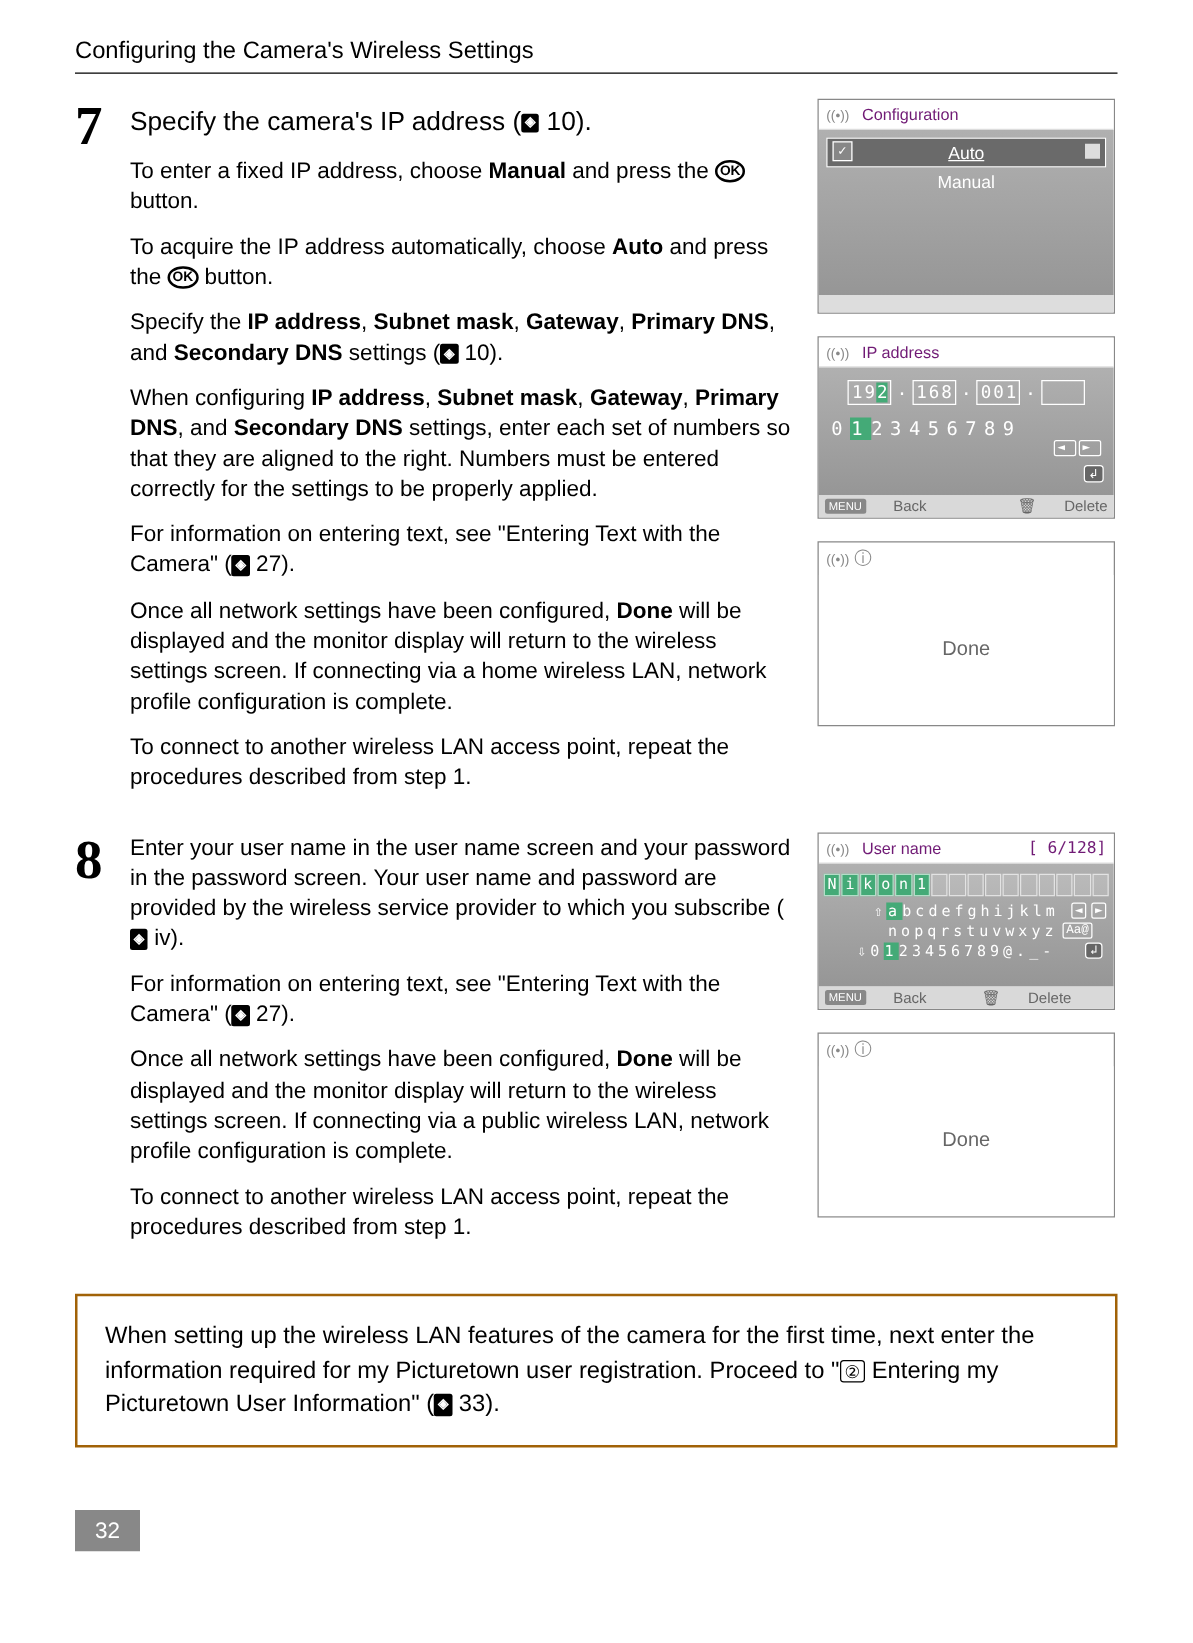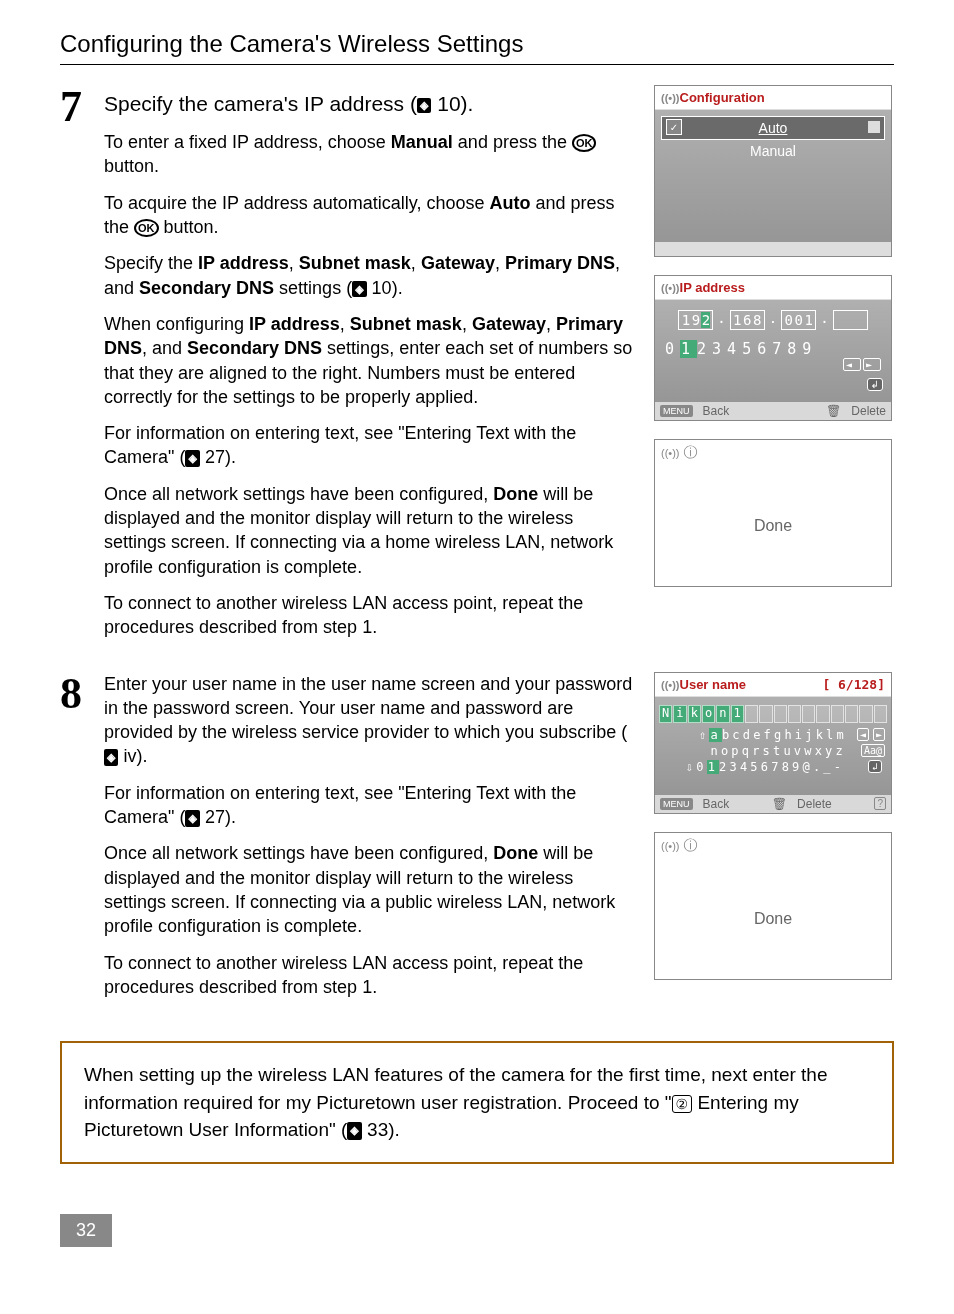--- a/index.html
+++ b/index.html
@@ -9,21 +9,21 @@
     background: #fff;
     color: #000;
     width: 954px;
   }
   .page {
     padding: 30px 60px 30px 60px;
     box-sizing: border-box;
     width: 954px;
   }
   .section-title {
-    font-size: 24px;
+    font-size: 19px;
     border-bottom: 1px solid #000;
     padding-bottom: 6px;
     margin-bottom: 20px;
   }
   .step {
     display: flex;
     margin-bottom: 20px;
   }
   .step-num {
     font-size: 44px;
@@ -65,24 +65,23 @@
     color: #444;
     width: 238px;
     box-sizing: border-box;
     overflow: hidden;
   }
   .cs-titlebar {
     background: #fff;
     padding: 4px 6px;
     display: flex;
     align-items: center;
-    gap: 0;
-    color: #b91c1c;
+    gap: 10px;
+    color: #701a75;
     border-bottom: 1px solid #ddd;
-    font-weight: bold;
   }
   .cs-titlebar .spacer { flex: 1; }
   .cs-body {
     background: linear-gradient(#b0b0b0, #969696);
     color: #fff;
     padding: 6px;
     min-height: 120px;
     position: relative;
   }
   .cs-body-dark { min-height: 90px; }
@@ -142,21 +141,21 @@
     font-size:10px;
     padding:0 2px;
     color:#fff;
   }
   .cs-footer {
     background: #d9d9d9;
     color: #666;
     padding: 2px 5px;
     font-size: 12px;
     display:flex;
-    gap:10px;
+    gap:22px;
     align-items:center;
   }
   .ft-btn {
     background:#888; color:#fff;
     font-size:9px; padding:1px 3px;
     border-radius:2px;
   }
   .done-body {
     display:flex;
     align-items:center;
@@ -405,21 +404,21 @@
                 <span></span>
                 <span></span>
                 <span></span>
                 <span></span>
                 <span></span>
                 <span></span>
                 <span></span>
                 <span></span>
             </div>
             <div class="kbd-row"><span>⇧</span><span class="kbd-hl">a</span>bcdefghijklm<span class="pill" style="position:absolute; right:18px; letter-spacing:0;">◄</span><span class="pill" style="position:absolute; right:2px; letter-spacing:0;">►</span></div>
-            <div class="kbd-row">&nbsp;<span>nopqrstuvwxyz</span><span class="pill" style="position:absolute; right:2px; letter-spacing:0;">Aa@</span></div>
+            <div class="kbd-row">&nbsp;<span>nopqrstuvwxyz</span><span class="pill" style="position:absolute; right:13px; letter-spacing:0;font-family:Liberation Mono, monospace;">Aa@</span></div>
             <div class="kbd-row"><span>⇩</span>0<span class="kbd-hl">1</span>23456789@._-<span class="enter-pill" style="letter-spacing:0;">↲</span></div>
           </div>
           <div class="cs-footer">
             <span class="ft-btn">MENU</span>
               <span>Back</span>
             <span style="flex:1"></span>
             <span>🗑</span>
               <span>Delete</span>
             <span style="flex:1"></span>
             <span class="pill" style="color:#888; border-color:#888;">?</span>

